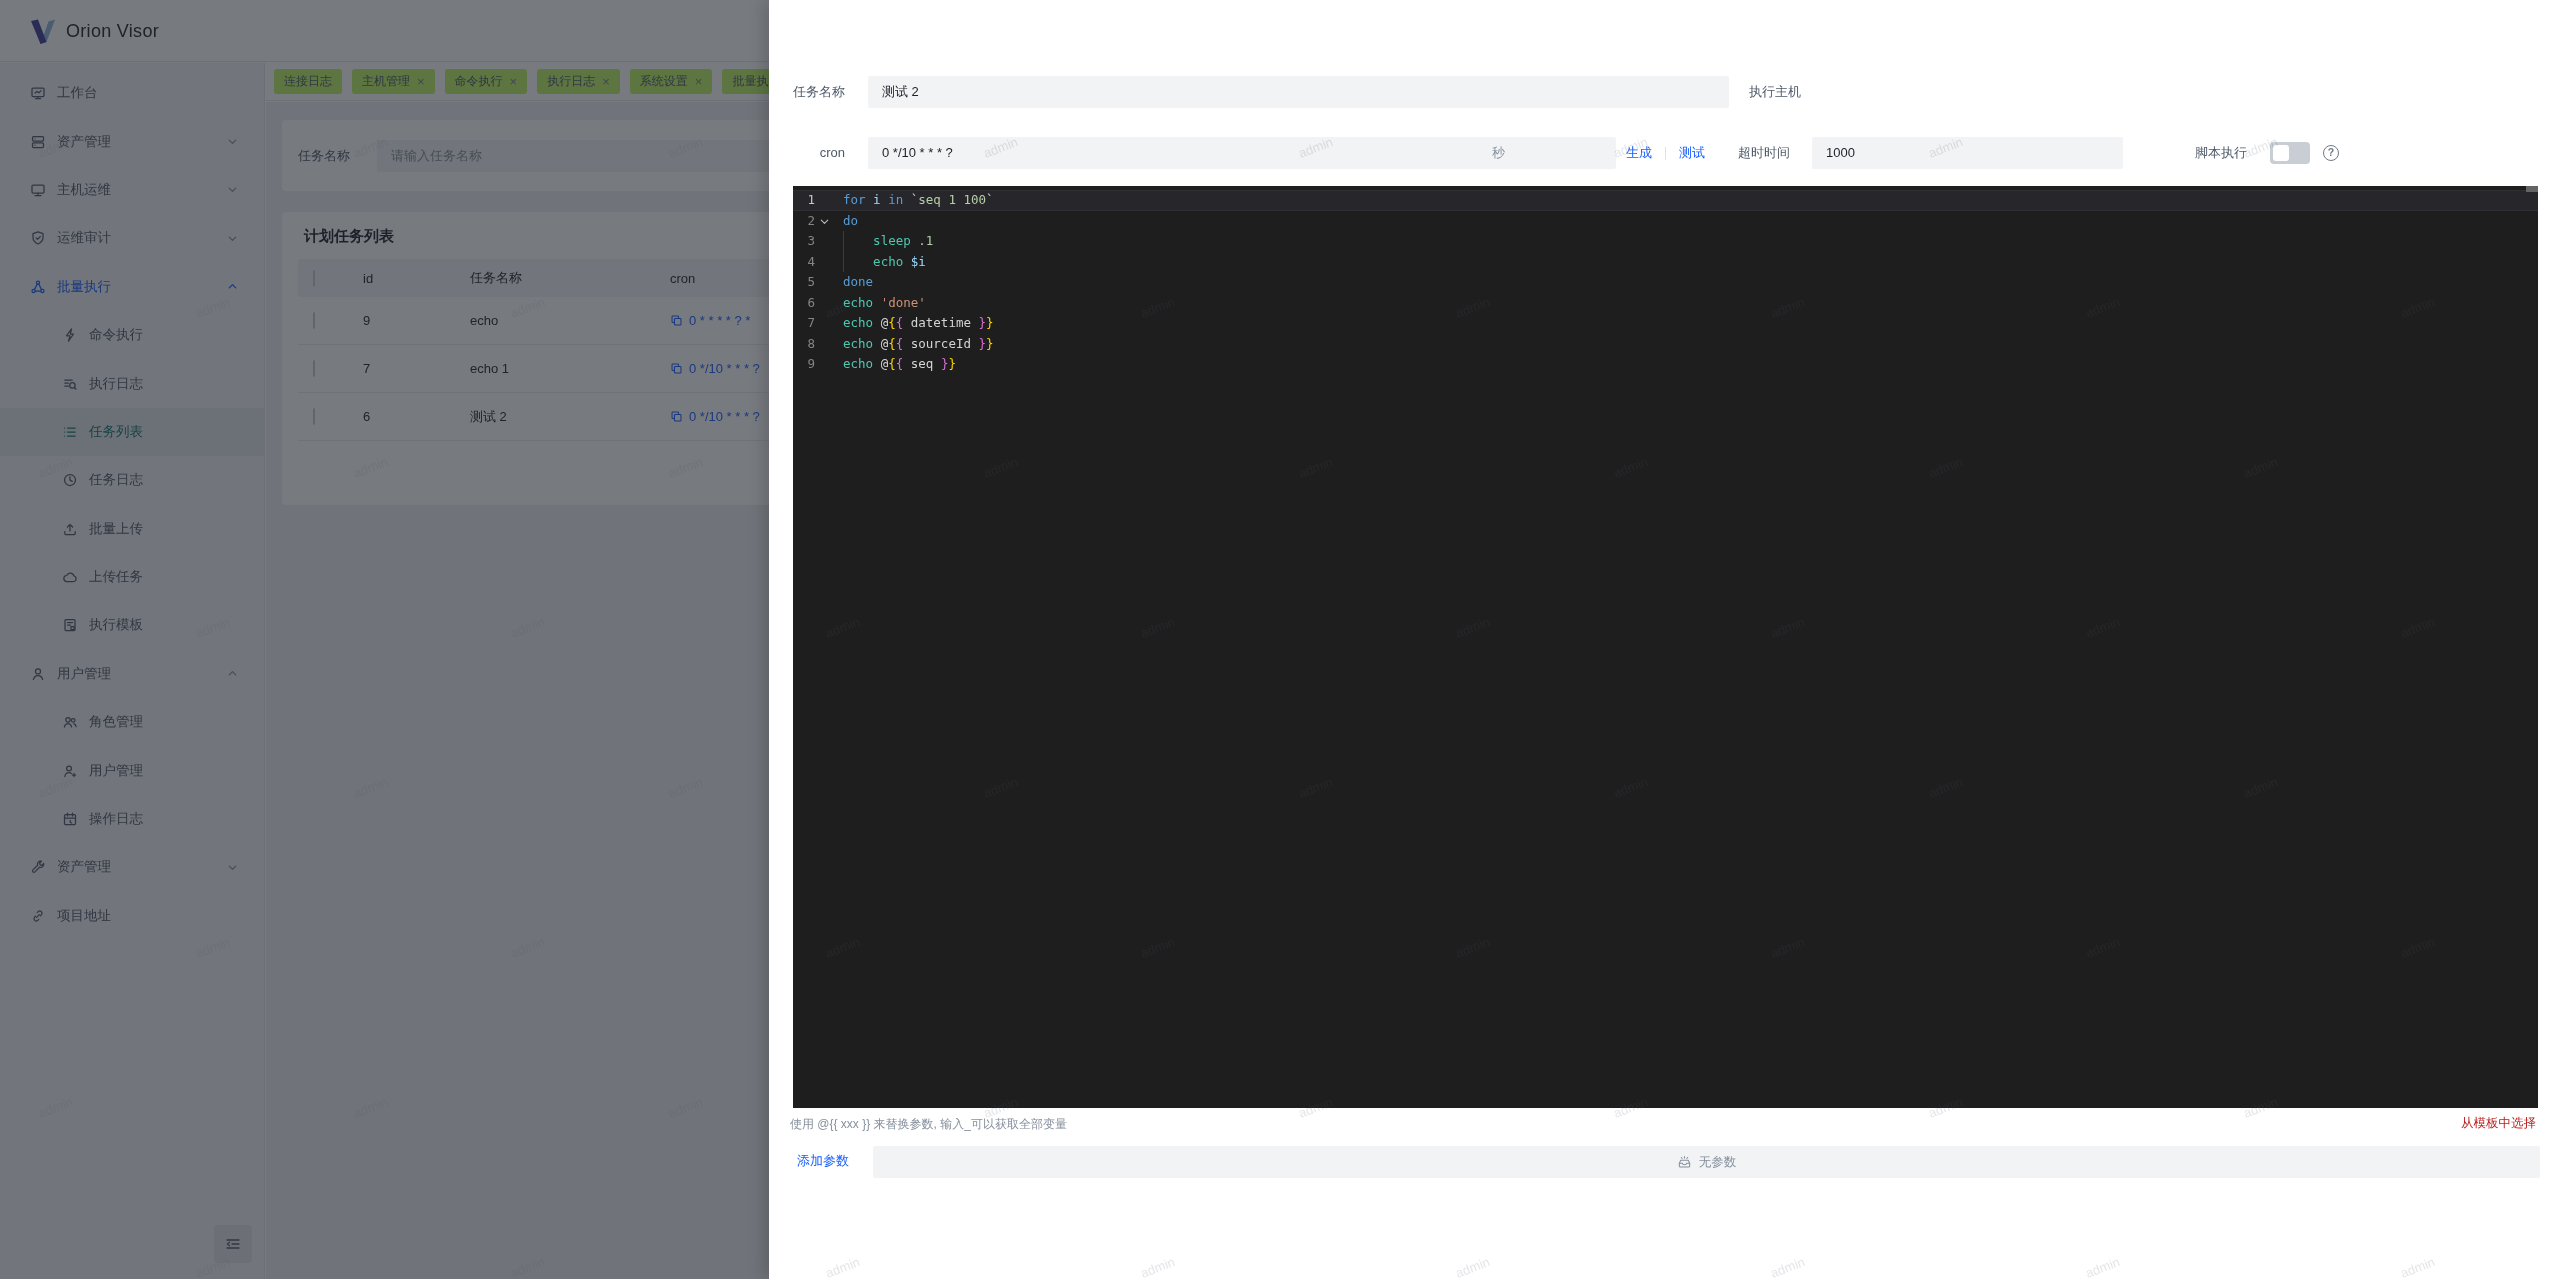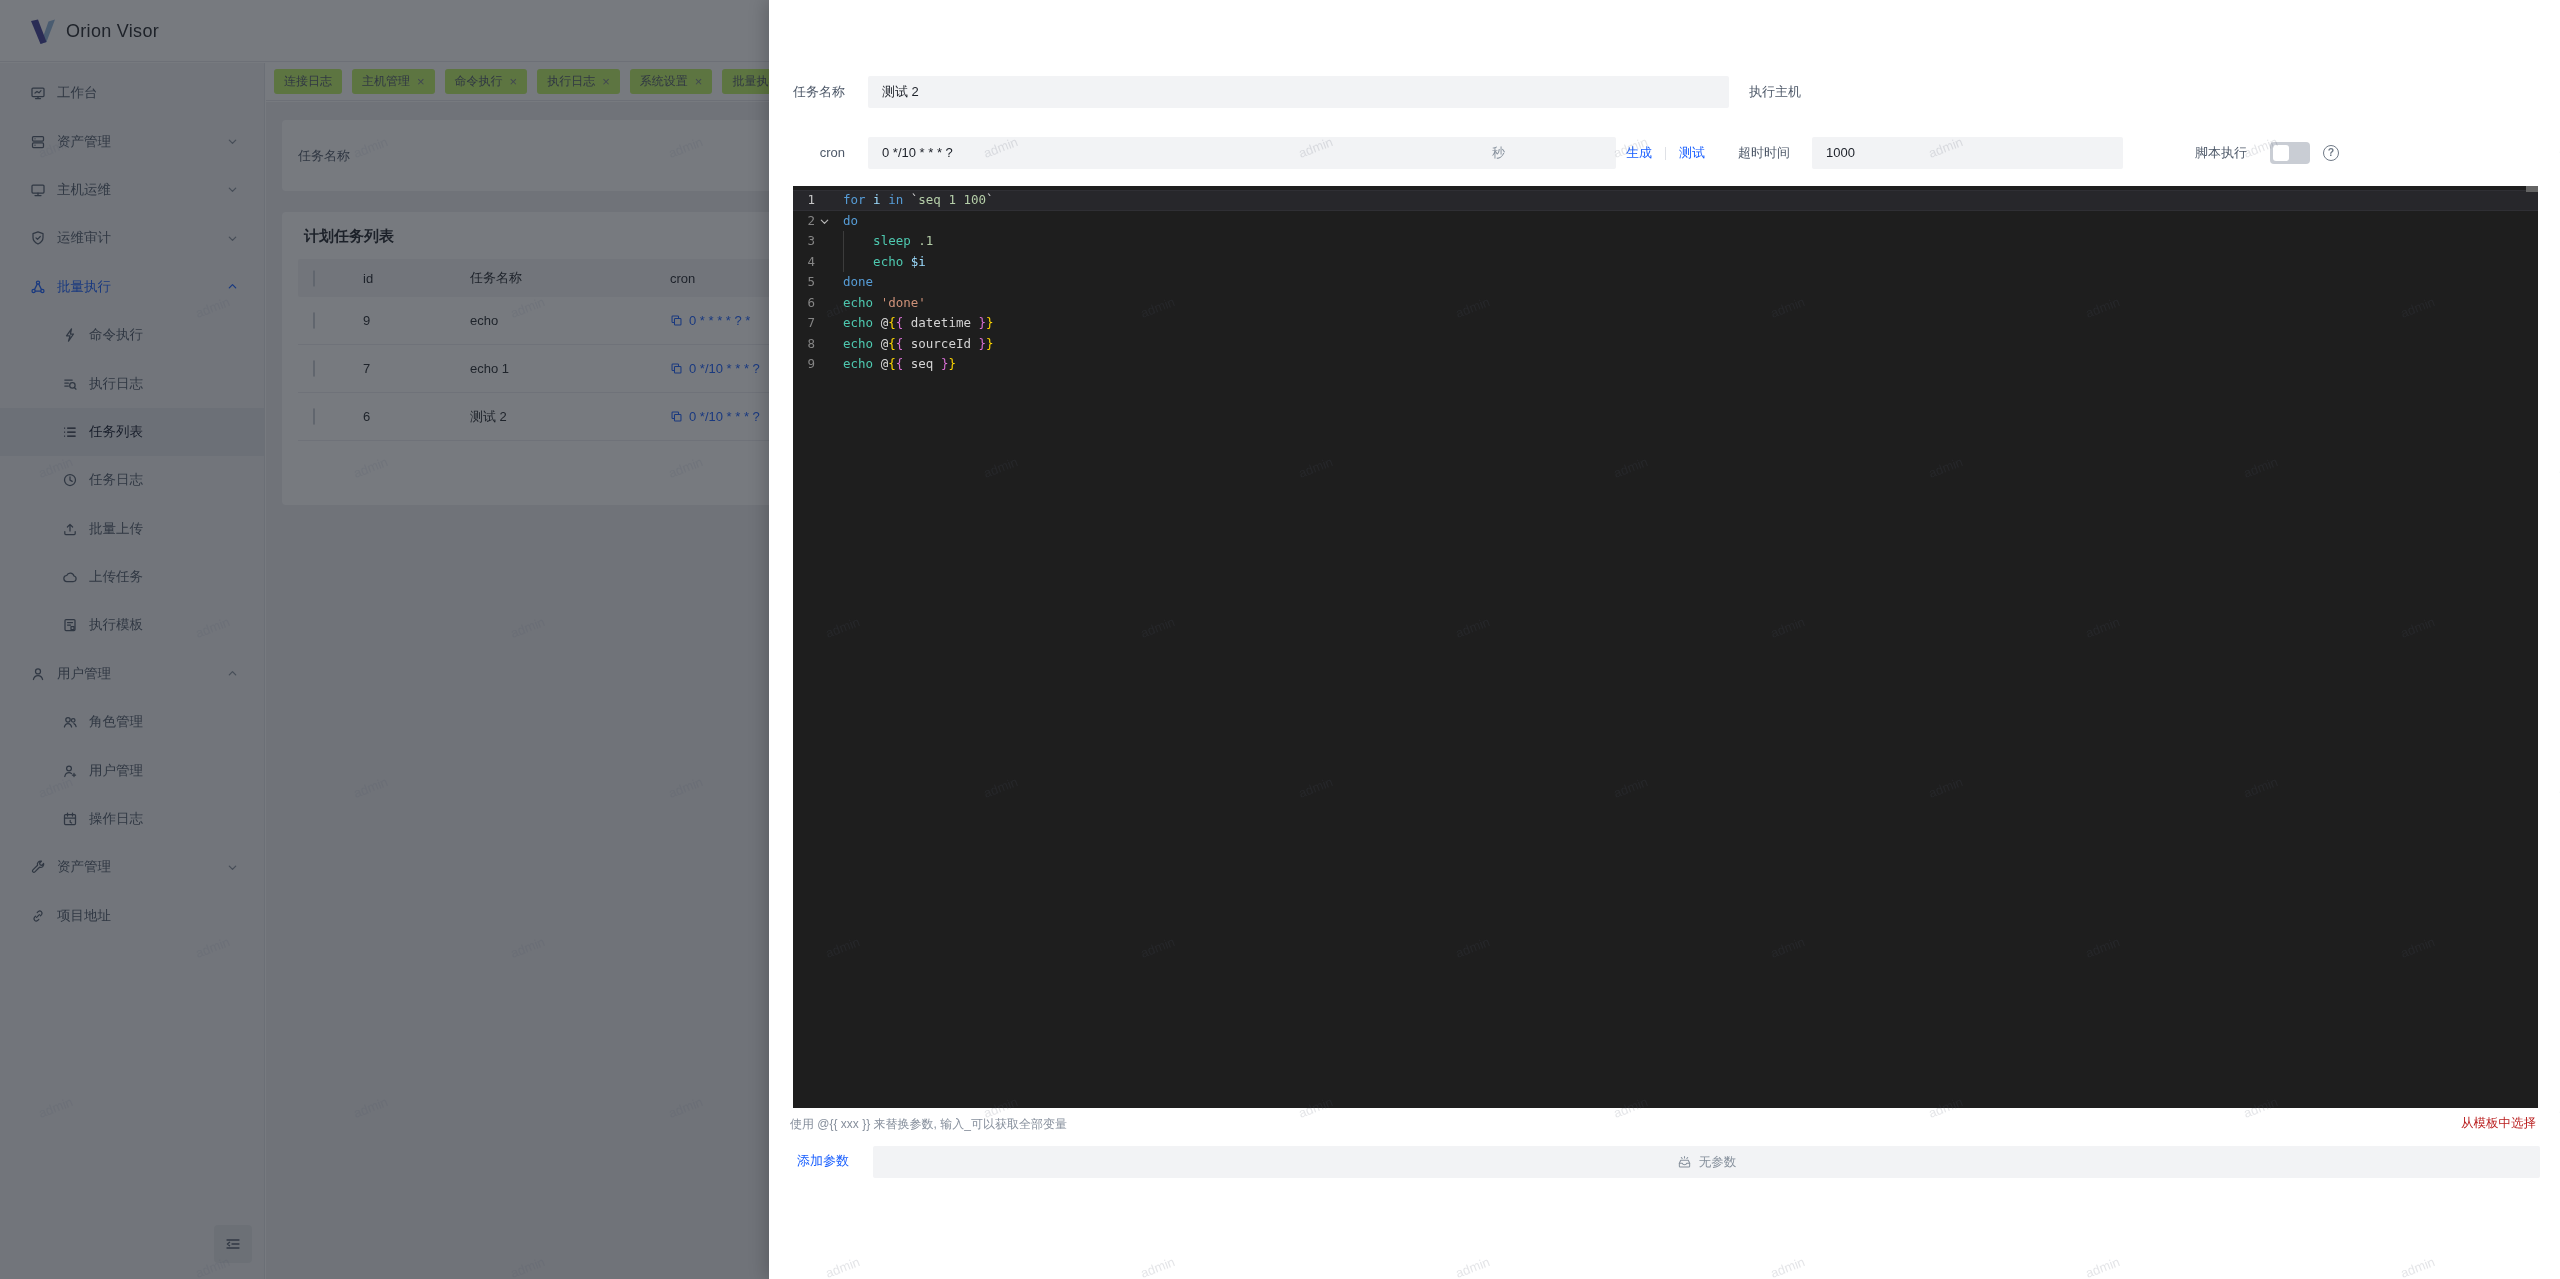--- a/index.html
+++ b/index.html
@@ -14,21 +14,21 @@
   
   .sidebar{position:absolute;left:0;top:63px;width:265px;bottom:0;background:#f2f3f5;border-right:1px solid #e2e3e8;}
   .side-list{position:absolute;left:0;top:6px;right:0;}
   .side-item{position:relative;height:48.4px;display:flex;align-items:center;color:#4e5969;font-size:13.5px;cursor:pointer;}
   .side-item .ic{width:16px;height:16px;margin-right:11px;display:flex;align-items:center;justify-content:center;}
   .side-item.top{padding-left:30px;}
   .side-item.sub{padding-left:62px;}
   .side-item .chev{position:absolute;right:26px;color:#868f9c;display:flex;}
   .side-item.active{color:#165dff;}
   .side-item.active .chev{color:#165dff;}
-  .side-item.selected{color:#0f172a;background:#e4e6eb;}
+  .side-item.selected{color:#0f766e;background:#e4e6eb;}
   .collapse-btn{position:absolute;left:214px;bottom:16px;width:38px;height:38px;border-radius:4px;background:#e4e6e9;display:flex;align-items:center;justify-content:center;color:#4e5969;cursor:pointer;}
 
   
   .tabbar{position:absolute;left:266px;top:63px;right:0;height:38px;background:#fff;border-bottom:1px solid #e5e6eb;display:flex;align-items:center;gap:10px;padding-left:8px;overflow:hidden;}
   .tab-chip{height:25px;padding:0 10px;background:#bef264;border-radius:3px;font-size:12px;color:#4e5969;display:flex;align-items:center;gap:7px;white-space:nowrap;cursor:pointer;}
   .tab-close{font-size:13px;line-height:1;color:#78818d;cursor:pointer;}
 
   
   .main{position:absolute;left:266px;top:102px;right:0;bottom:0;background:#edeef1;}
   .filter-card{position:absolute;left:16px;top:18px;width:2262px;height:71px;background:#fff;border-radius:4px;display:flex;align-items:center;padding-left:16px;gap:25px;}
@@ -344,20 +344,21 @@
       </div>
       <div class="tab-chip">
         <span>批量执行</span>
         <span class="tab-close">×</span>
       </div>
     </div>
 
   <div class="main">
     <div class="filter-card">
       <div class="filter-label">任务名称</div>
+      <input class="f-input" placeholder="请输入任务名称" style="">
     </div>
     <div class="table-card">
       <div class="card-title">计划任务列表</div>
       <div class="tbl" id="tbl">
           <div class="trow thead">
             <div><span class="cb"></span></div>
             <div class="cell-id">id</div>
             <div class="cell-name">任务名称</div>
             <div class="cell-cron">cron</div>
           </div>

